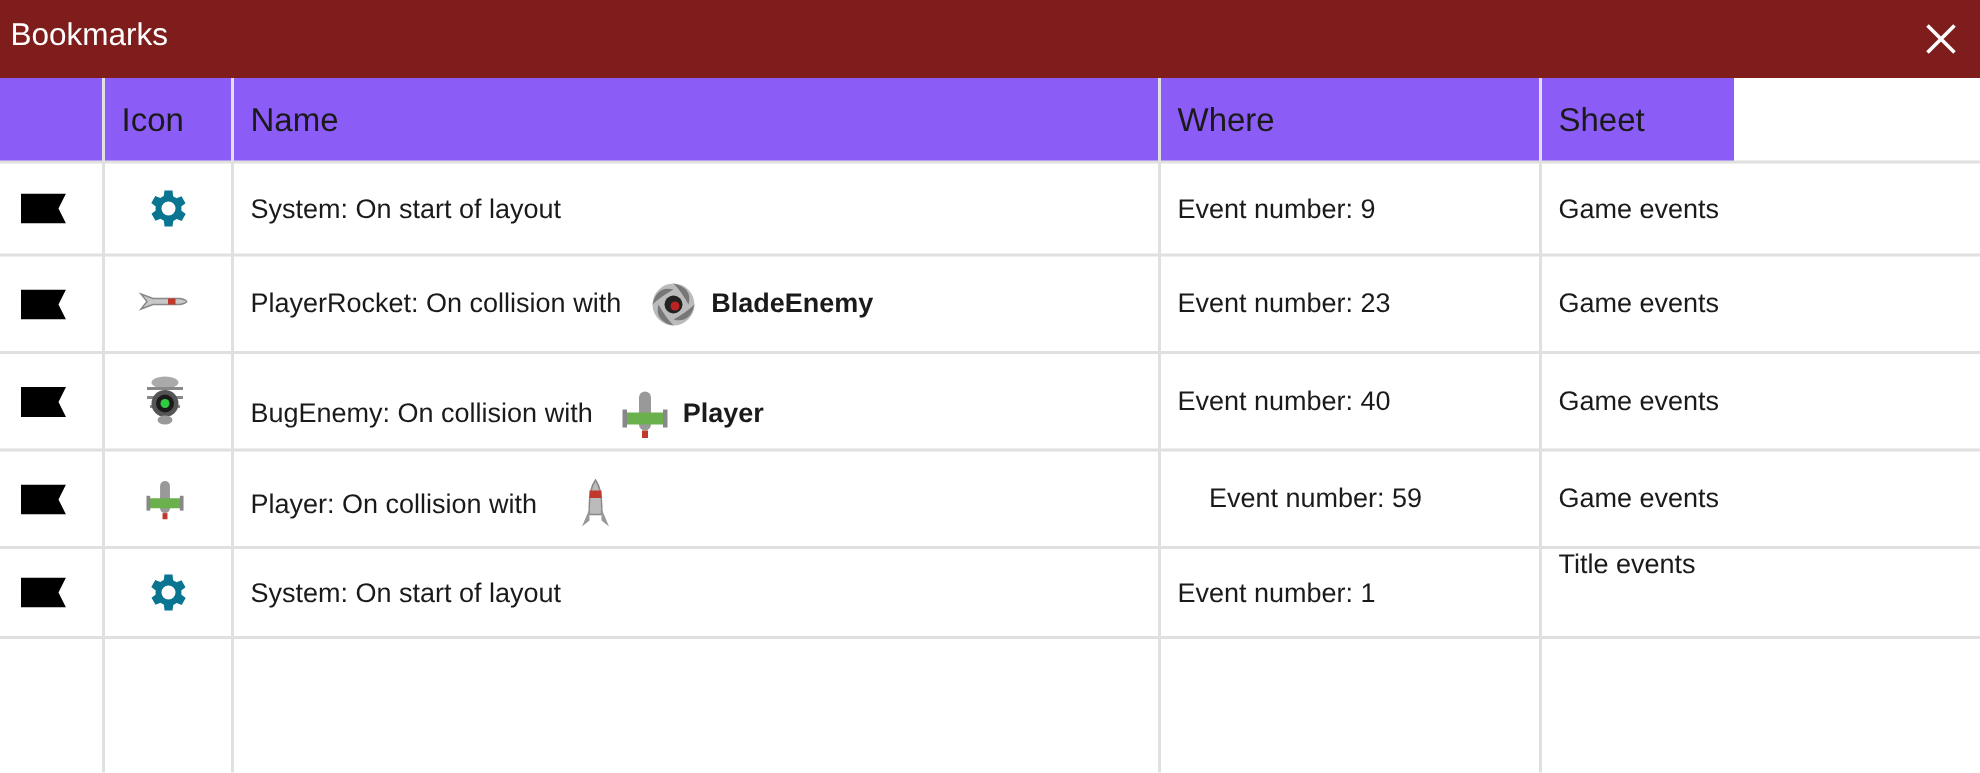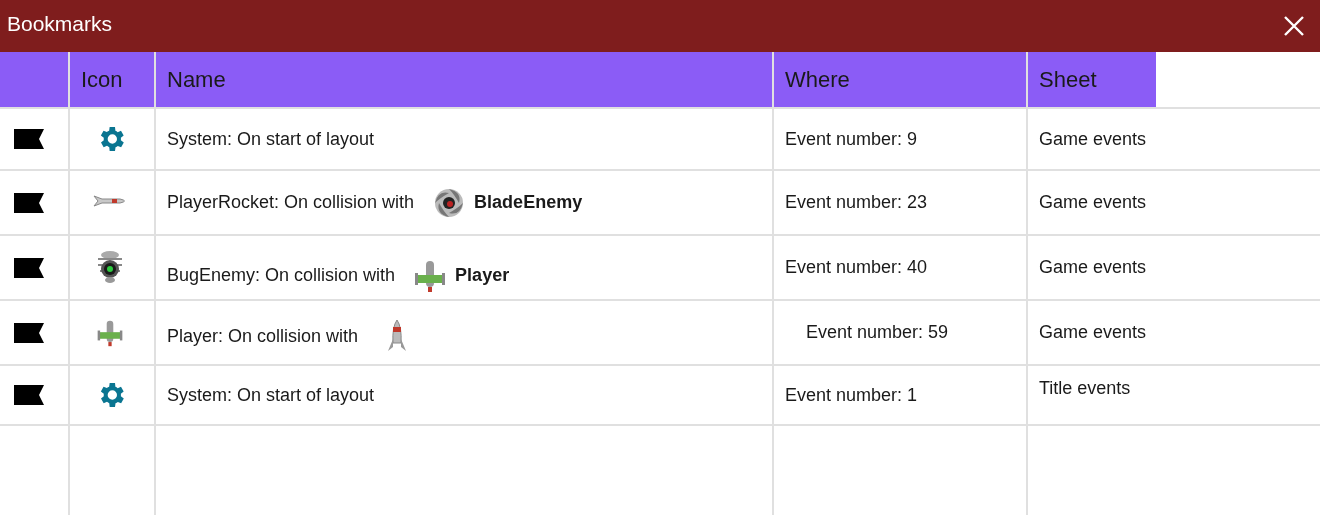--- a/index.html
+++ b/index.html
@@ -157,15 +157,15 @@
     </div>
     <div class="cell" style="left:95px;top:314px;height:58px;">
       <svg width="32" height="32" viewBox="0 0 24 24">
           <path fill="#0a7591" d="M19.4 13a7.5 7.5 0 0 0 0-2l2.1-1.6-2-3.5-2.5 1a7 7 0 0 0-1.7-1L15 3h-4l-.4 2.8a7 7 0 0 0-1.7 1l-2.5-1-2 3.5L6.6 11a7.5 7.5 0 0 0 0 2l-2.1 1.6 2 3.5 2.5-1a7 7 0 0 0 1.7 1L11 21h4l.4-2.8a7 7 0 0 0 1.7-1l2.5 1 2-3.5zM13 15.5A3.5 3.5 0 1 1 13 8.5a3.5 3.5 0 0 1 0 7z"></path>
         </svg>
     </div>
     <div class="cell" style="left:167px;top:314px;height:58px;">
       <span>System: On start of layout</span>
     </div>
     <div class="cell" style="left:785px;top:314px;height:58px;">Event number: 1</div>
-    <div class="cell" style="left:1039px;top:314px;height:45px;">Title events</div>
+    <div class="cell" style="left:1039px;top:302px;height:45px;">Title events</div>
   </div>
 </div>
 
 </body></html>

